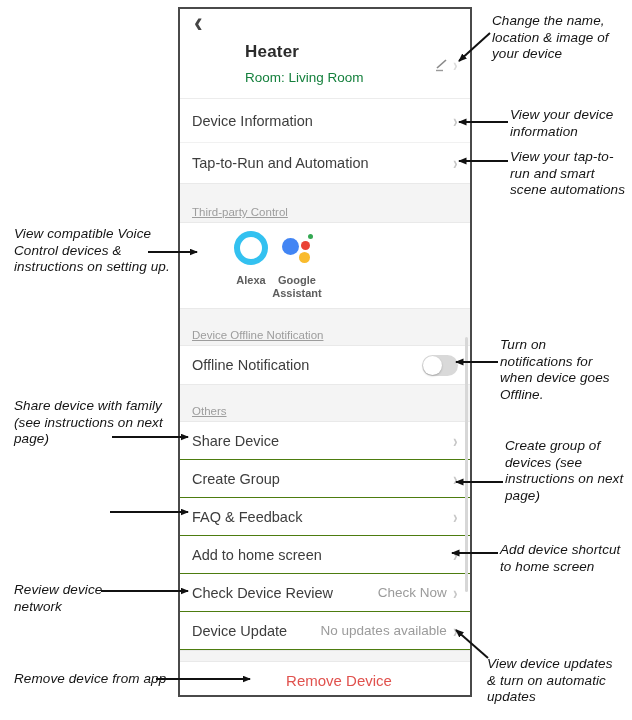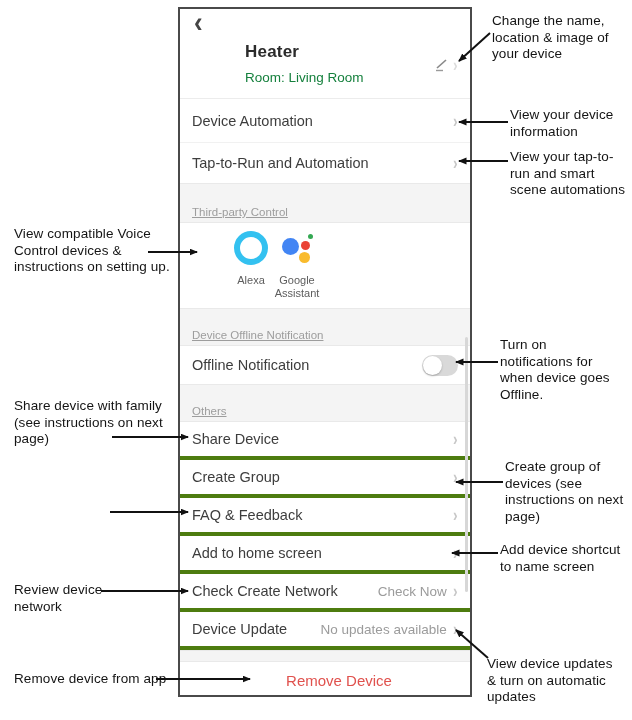--- a/index.html
+++ b/index.html
@@ -18,51 +18,51 @@
   .edit-wrap{position:absolute;right:12px;top:48px;display:flex;align-items:center;gap:2px;}
   .chev{color:#c7c7c7;font-size:19px;line-height:14px;font-weight:bold;transform:scaleX(.72);}
   .chev.faint{color:#dcdcdc;}
 
   .row{display:flex;align-items:center;padding:0 12px;font-size:14.5px;color:#3d3d3d;
        background:#fff;box-sizing:border-box;}
   .row .lbl{flex:1;}
   .row .val{font-size:13.5px;color:#9b9b9b;margin-right:5px;}
   .r44{height:44px;border-bottom:1px solid #f1f1f1;}
   .r40{height:40px;}
-  .r38{height:38px;border-bottom:4px solid #4d7c0f;}
+  .r38{height:38px;border-bottom:1px solid #4d7c0f;}
   .r38:last-of-type{border-bottom:none;}
 
   .band{height:40px;background:#f4f4f4;border-top:1px solid #e9e9e9;border-bottom:1px solid #e9e9e9;
         box-sizing:border-box;display:flex;align-items:flex-end;padding:0 0 4px 12px;
         font-size:11.5px;color:#9d9d9d;text-decoration:underline;}
   .band.b38{height:38px;}
 
   .icons-area{position:relative;height:85px;background:#fff;}
-  .vc-item{position:absolute;top:8px;width:56px;text-align:center;cursor:pointer;}
+  .vc-item{position:absolute;top:8px;width:56px;text-align:center;cursor:pointer;font-weight:bold;}
   .vc-label{font-size:11px;color:#5d5d5d;margin-top:5px;line-height:13px;}
   .alexa-ring{display:inline-block;width:34px;height:34px;border-radius:50%;
               border:6px solid #33c1f0;box-sizing:border-box;background:#fff;}
   .g-icon{display:inline-block;position:relative;width:34px;height:34px;}
   .g-blue{position:absolute;left:2px;top:7px;width:17px;height:17px;border-radius:50%;background:#4285f4;}
   .g-red{position:absolute;left:21px;top:10px;width:9px;height:9px;border-radius:50%;background:#ea4335;}
   .g-green{position:absolute;left:28px;top:3px;width:5px;height:5px;border-radius:50%;background:#34a853;}
   .g-yellow{position:absolute;left:19px;top:21px;width:11px;height:11px;border-radius:50%;background:#f9bb2d;}
 
   .toggle{position:relative;width:36px;height:21px;border-radius:11px;background:#d9d9d9;cursor:pointer;}
   .knob{position:absolute;left:1px;top:1px;width:19px;height:19px;border-radius:50%;background:#fff;
         box-shadow:0 1px 2px rgba(0,0,0,.25);}
 
   .gap12{height:12px;background:#f4f4f4;border-top:1px solid #e9e9e9;border-bottom:1px solid #e9e9e9;box-sizing:border-box;}
   .remove-row{height:36px;display:flex;align-items:center;justify-content:center;
               font-size:15px;color:#e0514d;background:#fff;cursor:pointer;padding-left:28px;}
   .scrollbar{position:absolute;right:2px;top:328px;width:3px;height:255px;border-radius:2px;background:#d7d7d7;}
 
   
   .note{position:absolute;font-size:13.5px;line-height:16.5px;color:#141414;
-        white-space:pre-line;letter-spacing:.1px;}
+        white-space:pre-line;letter-spacing:.1px;font-style:italic;}
   .arrows{position:absolute;left:0;top:0;width:632px;height:720px;pointer-events:none;}
   .arrows line{stroke:#111;stroke-width:2;}
 </style>
 </head>
 <body>
 
 <div class="canvas">
 
   <div class="phone">
 
@@ -75,21 +75,21 @@
       <div class="edit-wrap">
         <svg width="16" height="16" viewBox="0 0 16 16">
           <line x1="3" y1="11" x2="12" y2="3" stroke="#8a8a8a" stroke-width="1.6"></line>
           <line x1="2" y1="13.5" x2="9" y2="13.5" stroke="#9a9a9a" stroke-width="1.4"></line>
         </svg>
         <span class="chev faint">›</span>
       </div>
     </div>
 
     <div class="row r44">
-      <span class="lbl">Device Automation</span>
+      <span class="lbl">Device Information</span>
       <span class="chev">›</span>
     </div>
     <div class="row r40">
       <span class="lbl">Tap-to-Run and Automation</span>
       <span class="chev">›</span>
     </div>
 
     <div class="band">Third-party Control</div>
 
     <div class="icons-area">
@@ -127,21 +127,21 @@
     </div>
     <div class="row r38">
       <span class="lbl">FAQ &amp; Feedback</span>
       <span class="chev">›</span>
     </div>
     <div class="row r38">
       <span class="lbl">Add to home screen</span>
       <span class="chev">›</span>
     </div>
     <div class="row r38">
-      <span class="lbl">Check Create Network</span>
+      <span class="lbl">Check Device Review</span>
       <span class="val">Check Now</span>
       <span class="chev">›</span>
     </div>
     <div class="row r38">
       <span class="lbl">Device Update</span>
       <span class="val">No updates available</span>
       <span class="chev">›</span>
     </div>
 
     <div class="gap12"></div>
@@ -166,26 +166,26 @@
 your device</div>
   <div class="note" style="left:510px;top:107px;">View your device
 information</div>
   <div class="note" style="left:510px;top:149px;">View your tap-to-
 run and smart
 scene automations</div>
   <div class="note" style="left:500px;top:337px;">Turn on
 notifications for
 when device goes
 Offline.</div>
-  <div class="note" style="left:505px;top:459px;">Create group of
+  <div class="note" style="left:505px;top:438px;">Create group of
 devices (see
 instructions on next
 page)</div>
   <div class="note" style="left:500px;top:542px;">Add device shortcut
-to name screen</div>
+to home screen</div>
   <div class="note" style="left:487px;top:656px;">View device updates
 &amp; turn on automatic
 updates</div>
 
   <svg class="arrows" viewBox="0 0 632 720">
     <defs>
       <marker id="ah" markerWidth="9" markerHeight="8" refX="7.5" refY="3.5" orient="auto" markerUnits="userSpaceOnUse">
         <path d="M0,0 L8.5,3.5 L0,7 Z" fill="#111"></path>
       </marker>
     </defs>

